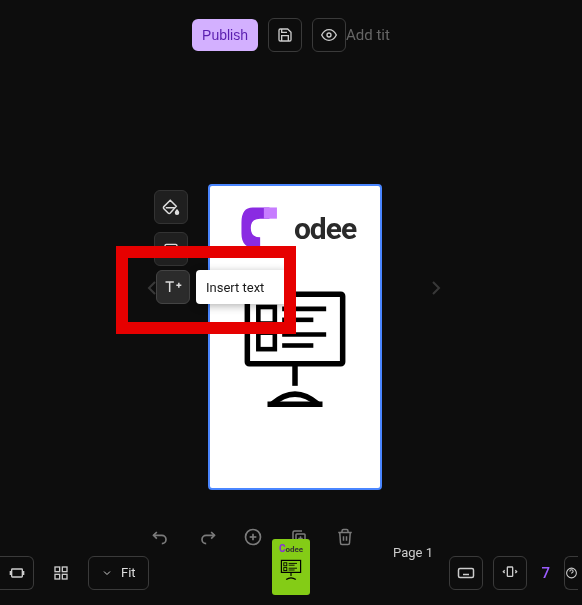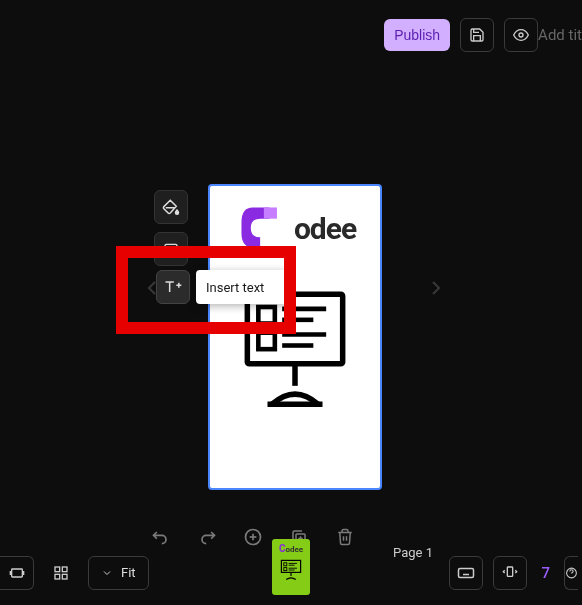--- a/index.html
+++ b/index.html
@@ -1,18 +1,18 @@
 <!DOCTYPE html>
 <html><head>
 <meta charset="utf-8">
 <style>
   * { box-sizing: border-box; margin: 0; padding: 0; }
   html, body { width: 582px; height: 605px; overflow: hidden; background: #0d0d0d; font-family: -apple-system, BlinkMacSystemFont, "Segoe UI", Roboto, sans-serif; color: #fff; }
   
-  .topbar { display: flex; align-items: center; justify-content: flex-end; padding: 18px 0 18px 0; }
+  .topbar { display: flex; align-items: center; justify-content: center; padding: 18px 0 18px 0; }
   .topbar-left { display: flex; align-items: center; gap: 10px; }
   .publish-btn { background: #d3b0ff; color: #5a1eb0; border: none; border-radius: 6px; padding: 8px 10px; font-size: 14px; font-weight: 500; cursor: pointer; margin-left: 0; }
   .icon-btn { width: 34px; height: 34px; border: 1px solid #3a3a3a; border-radius: 6px; display: flex; align-items: center; justify-content: center; cursor: pointer; background: transparent; }
   .icon-btn svg { stroke: #ccc; }
   .title-placeholder { color: #666; font-size: 15px; margin-right: 0; }
   
   .canvas-area { position: relative; width: 100%; height: 440px; display: flex; align-items: center; justify-content: center; }
   .nav-arrow { position: absolute; top: 50%; transform: translateY(-50%); width: 28px; height: 28px; cursor: pointer; opacity: 0.35; }
   .nav-arrow.left { left: 140px; }
   .nav-arrow.right { right: 130px; }

